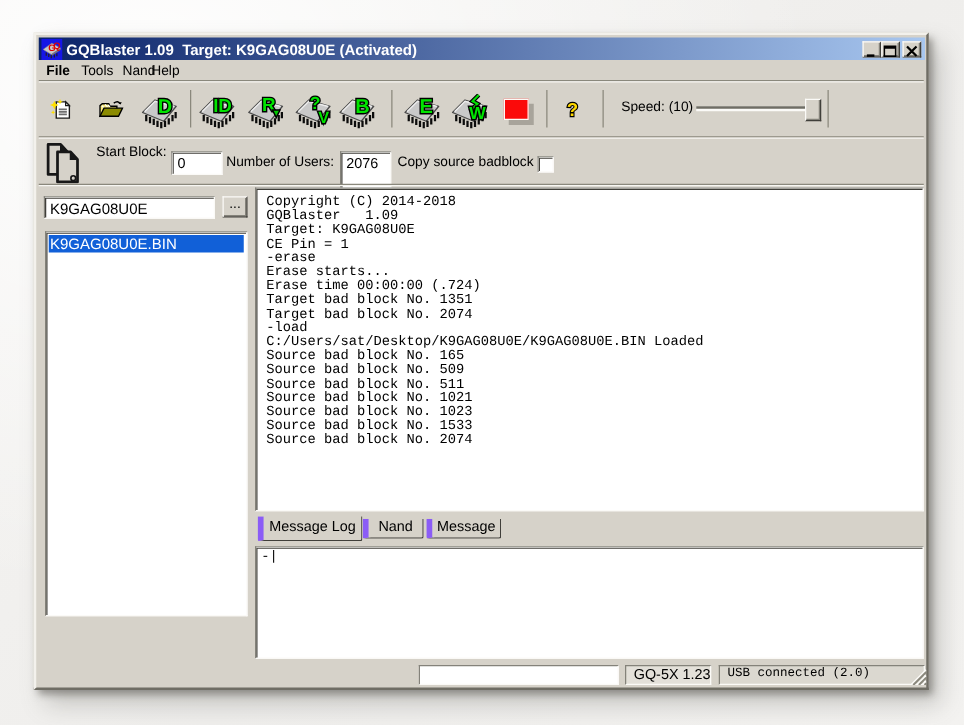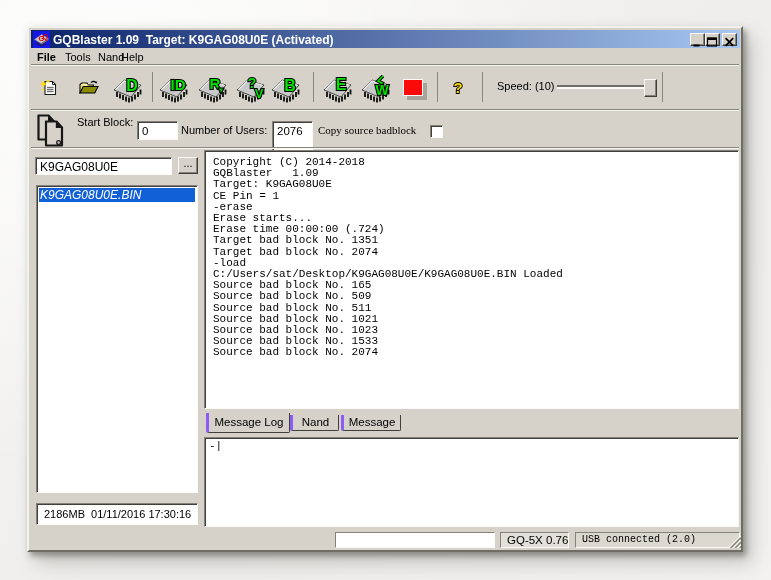--- a/index.html
+++ b/index.html
@@ -53,34 +53,34 @@
 
 .btndots { position:absolute; left:149px; top:129px; width:20px; height:17px; background:#d6d2c9;
   border-top:1px solid #fbfaf7; border-left:1px solid #fbfaf7;
   border-right:1px solid #403f3a; border-bottom:1px solid #403f3a;
   box-shadow: inset -1px -1px 0 #84827a; font-size:11px; text-align:center; line-height:11px; }
 .listbox { position:absolute; left:7px; top:157px; width:162px; height:308px; background:#fff;
   border-top:1px solid #84827a; border-left:1px solid #84827a;
   border-bottom:1px solid #fbfaf7; border-right:1px solid #fbfaf7;
   box-shadow: inset 1px 1px 0 #403f3a; }
 .sel { position:absolute; left:2px; right:2px; top:2px; height:14px; background:#1160d8;
-  color:#fff; font-size:12px; padding-left:1px; line-height:14px;font-style:italic; }
+  color:#fff; font-size:12px; padding-left:1px; line-height:14px; }
 .statbox { position:absolute; left:7px; top:475px; width:162px; height:22px; background:#fff;
   border-top:1px solid #84827a; border-left:1px solid #84827a;
   border-bottom:1px solid #fbfaf7; border-right:1px solid #fbfaf7;
   box-shadow: inset 1px 1px 0 #403f3a; font-size:11px; padding:4px 0 0 7px; white-space:pre; }
 
 .logpanel { position:absolute; left:175px; top:122px; width:535px; height:259px; background:#fff;
   border-top:1px solid #84827a; border-left:1px solid #84827a;
   border-bottom:1px solid #fbfaf7; border-right:1px solid #fbfaf7;
   box-shadow: inset 1px 1px 0 #403f3a; padding-left: 39px; }
 .logtext { position:absolute; left:8px; top:6px; font-family:"Liberation Mono",monospace;
   font-size:11px; line-height:11.2px; white-space:pre; color:#000; }
 .tab { position:absolute; background:#d6d2c9; font-size:11.5px; text-align:center;
-  border-left:3px solid #8b5cf6; border-right:1px solid #403f3a; border-bottom:1px solid #403f3a;
+  border-left:5px solid #8b5cf6; border-right:1px solid #403f3a; border-bottom:1px solid #403f3a;
   border-radius:0 0 2px 2px; }
 .botpanel { position:absolute; left:175px; top:409px; width:535px; height:90px; background:#fff;
   border-top:1px solid #84827a; border-left:1px solid #84827a;
   border-bottom:1px solid #fbfaf7; border-right:1px solid #fbfaf7;
   box-shadow: inset 1px 1px 0 #403f3a;
   font-family:"Liberation Mono",monospace; font-size:11px; padding:2px 0 0 4px; }
 
 .sfield { position:absolute; top:504px; height:16px; white-space:nowrap; overflow:hidden;
   border-top:1px solid #84827a; border-left:1px solid #84827a;
   border-bottom:1px solid #fbfaf7; border-right:1px solid #fbfaf7; }
@@ -289,31 +289,30 @@
   <div class="spdlbl">Speed: (10)</div>
   <div class="track"></div>
   <div class="thumb"></div>
   <div class="hr1" style="top:81px;"></div>
       <div class="hr2" style="top:82px;"></div>
 
   <div class="lbl" style="left:48px; top:88px;">Start Block:</div>
   <div class="edit" style="left:108px; top:93px; width:41px; height:19px;">0</div>
   <div class="lbl" style="left:152px; top:96px;">Number of Users:</div>
   <div class="edit" style="left:243px; top:93px; width:41px; height:32px;">2076</div>
-  <div class="lbl" style="left:289px; top:96px;font-family:Liberation Serif, serif;">Copy source badblock</div>
+  <div class="lbl" style="left:289px; top:96px;">Copy source badblock</div>
   <div class="chk"></div>
   <div class="hr1" style="top:119px;"></div>
       <div class="hr2" style="top:120px;"></div>
 
   <div class="edit" style="left:6px; top:129px; width:137px; height:18px; font-size:12px; padding-top:2px;">K9GAG08U0E</div>
   <div class="btndots">...</div>
   <div class="listbox">
         <div class="sel">K9GAG08U0E.BIN</div>
       </div>
-  <div class="statbox">2186MB  01/11/2016 17:30:16</div>
 
   <div class="logpanel">
         <div class="logtext">Copyright (C) 2014-2018
 GQBlaster   1.09
 Target: K9GAG08U0E
 CE Pin = 1
 -erase
 Erase starts...
 Erase time 00:00:00 (.724)
 Target bad block No. 1351
@@ -327,21 +326,21 @@
 Source bad block No. 1023
 Source bad block No. 1533
 Source bad block No. 2074</div>
       </div>
   <div class="tab" style="left:177px; top:385px; width:84px; height:20px; line-height:19px;">Message Log</div>
   <div class="tab" style="left:261px; top:387px; width:49px; height:16px; line-height:15px;">Nand</div>
   <div class="tab" style="left:312px; top:387px; width:60px; height:16px; line-height:15px;">Message</div>
   <div class="botpanel">-|</div>
 
   <div class="sfield" style="left:306px; width:160px; background:#fff;"></div>
-  <div class="sfield" style="left:471px; width:69px; background:#e3e0d9; font-size:11.5px; padding:1px 0 0 6px;">GQ-5X 0.76</div>
+  <div class="sfield" style="left:471px; width:69px; background:#e3e0d9; font-size:11.5px; padding:1px 0 0 6px;">GQ-5X 1.23</div>
   <div class="sfield" style="left:546px; width:165px; background:#dbd8d0; font-family:'Liberation Mono',monospace; font-size:10px; padding:1px 0 0 6px;">USB connected (2.0)</div>
   <svg class="grip" viewBox="0 0 15 15">
         <g stroke-width="1.6">
           <line x1="3" y1="15" x2="15" y2="3" stroke="#fcfbf8"></line>
           <line x1="4.6" y1="15" x2="15" y2="4.6" stroke="#8a887c"></line>
           <line x1="7.5" y1="15" x2="15" y2="7.5" stroke="#fcfbf8"></line>
           <line x1="9.1" y1="15" x2="15" y2="9.1" stroke="#8a887c"></line>
           <line x1="12" y1="15" x2="15" y2="12" stroke="#fcfbf8"></line>
           <line x1="13.6" y1="15" x2="15" y2="13.6" stroke="#8a887c"></line>
         </g>

